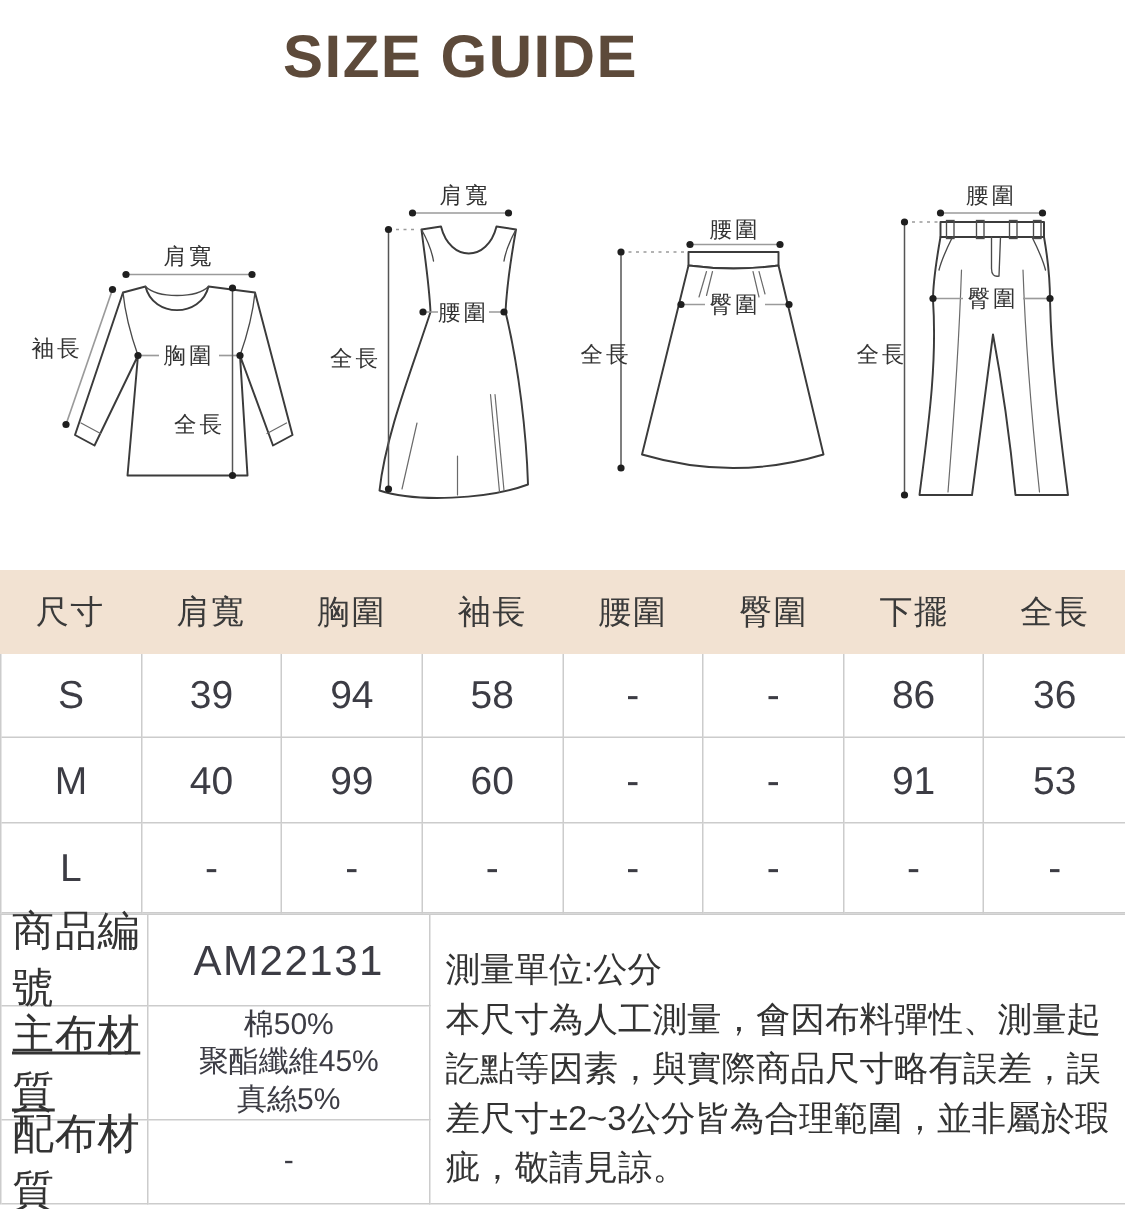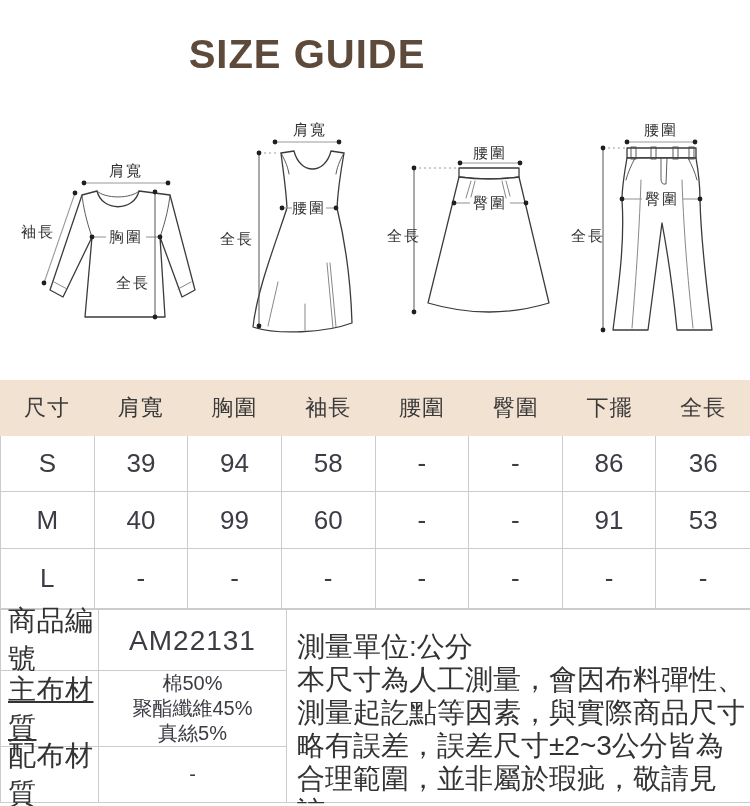--- a/index.html
+++ b/index.html
@@ -4,21 +4,21 @@
 <style>
   * { margin:0; padding:0; box-sizing:border-box; }
   html,body { background:#fff; }
   .page {
     position:relative; width:750px; height:806px; margin:0 auto;
     background:#fff; overflow:hidden;
     font-family:"Liberation Sans","DejaVu Sans",sans-serif;
     color:#3c3c44;
   }
   .title {
-    position:absolute; top:32px; left:0; width:614px;
+    position:absolute; top:16px; left:0; width:614px;
     text-align:center; font-size:40px; font-weight:600;
     letter-spacing:1px; color:#5d4a3a;
   }
   
   .diag { position:absolute; }
   .outline { fill:#ffffff; stroke:#3b3b3b; stroke-width:1.3; stroke-linejoin:round; stroke-linecap:round; }
   .detail  { fill:none; stroke:#4a4a4a; stroke-width:0.9; stroke-linecap:round; }
   .thin    { fill:none; stroke:#6a6a6a; stroke-width:0.8; stroke-linecap:round; }
   .dim     { stroke:#9a9a9a; stroke-width:1.1; fill:none; }
   .dimdark { stroke:#555; stroke-width:1;   fill:none; }
@@ -58,21 +58,21 @@
   .info-grid .vcell {
     border-right:1px solid #ccc; border-bottom:1px solid #ccc;
     display:flex; flex-direction:column; align-items:center; justify-content:center;
     font-size:20px; line-height:25px; color:#3c3c44;
   }
   .info-grid .vcell.code { font-size:28px; letter-spacing:1px; }
   .note-cell {
     grid-column:3; grid-row:1 / span 3;
     border-bottom:1px solid #ccc;
     padding:20px 4px 0 10px;
-    font-size:28px; line-height:33px; color:#333;
+    font-size:23px; line-height:33px; color:#333;
   }
 </style>
 </head>
 <body>
 
 <div class="page">
 
   <div class="title">SIZE GUIDE</div>
 
   <svg class="diag" style="left:20px; top:150px;" width="200" height="190" viewBox="0 0 200 190">

